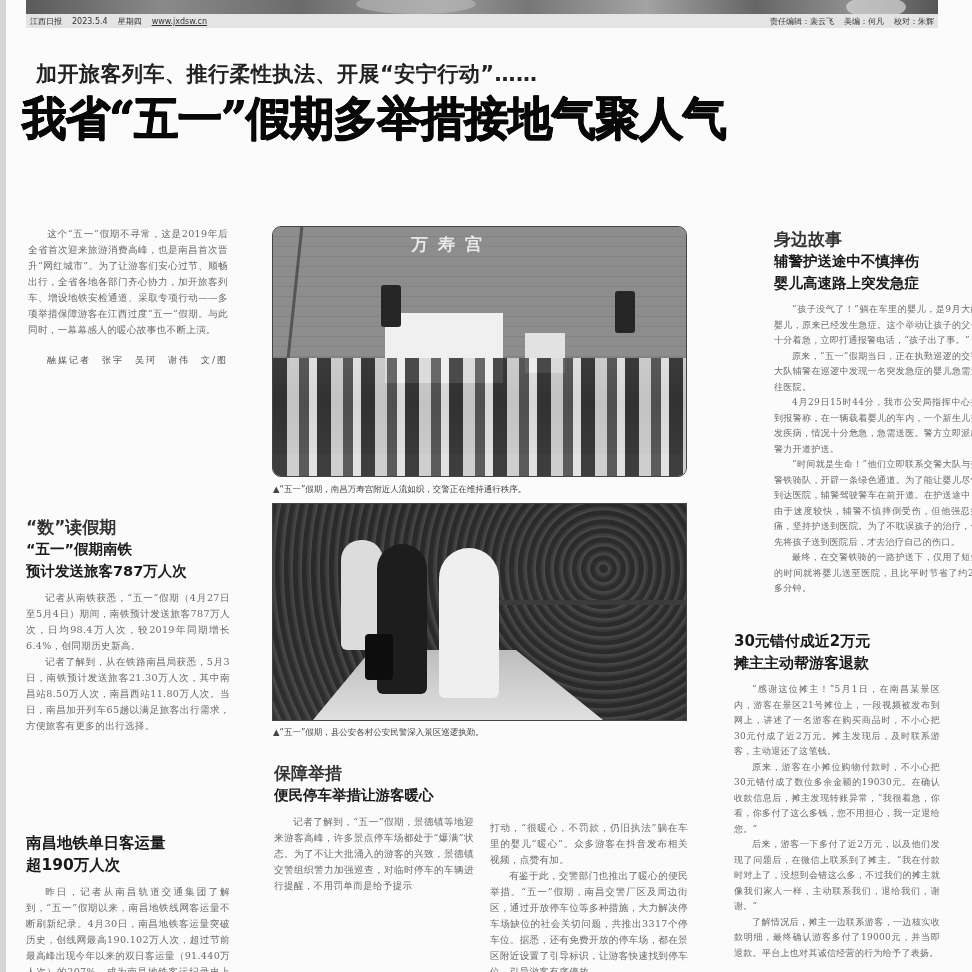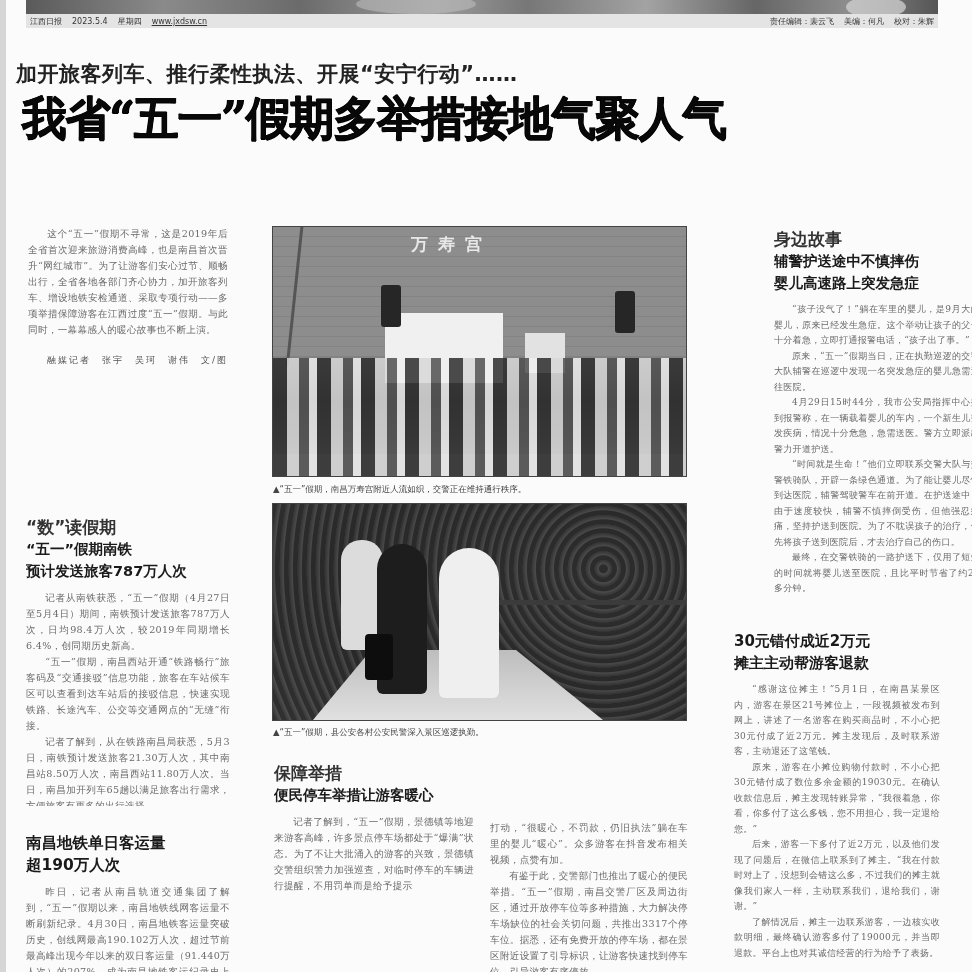--- a/index.html
+++ b/index.html
@@ -12,39 +12,39 @@
   .banner { position: absolute; left: 26px; top: 0; width: 912px; height: 14px;
     background: linear-gradient(90deg,#5a5a5a 0%,#8a8a8a 15%,#6b6b6b 30%,#9c9c9c 45%,#777 55%,#a3a3a3 68%,#666 80%,#8d8d8d 90%,#555 100%); overflow: hidden; }
   .banner-shape1 { position: absolute; left: 330px; top: -6px; width: 120px; height: 20px; background: #bcbcbc; border-radius: 50%; opacity: .6; }
   .banner-shape2 { position: absolute; left: 820px; top: -4px; width: 60px; height: 22px; background: #d8d8d8; border-radius: 50%; opacity: .7; }
   .masthead-strip { position: absolute; left: 26px; top: 14px; width: 912px; height: 14px; background: #e4e4e4;
     display: flex; align-items: center; justify-content: space-between; padding: 0 4px; font-size: 8px; color: #333; }
   .masthead-left, .masthead-right { display: flex; gap: 10px; align-items: center; }
   .masthead-url { text-decoration: underline; }
 
   
-  .kicker { position: absolute; left: 16px; top: 60px; font-size: 21px; font-weight: bold; color: #222; letter-spacing: 0.5px; font-family: "DejaVu Sans", sans-serif; }
+  .kicker { position: absolute; left: 36px; top: 60px; font-size: 21px; font-weight: bold; color: #222; letter-spacing: 0.5px; font-family: "DejaVu Sans", sans-serif; }
   .main-title { position: absolute; left: 22px; top: 88px; font-size: 46px; font-weight: 900; color: #080808; letter-spacing: -1px;
     font-family: "DejaVu Serif", serif; transform: scaleX(0.97); transform-origin: left; text-shadow: 0.6px 0 #000, -0.6px 0 #000, 0 0.6px #000; }
 
   
   .col { position: absolute; }
   .body-text { font-size: 9.6px; line-height: 16px; color: #6a6a6a; text-align: justify; letter-spacing: 0.3px; font-family: "DejaVu Serif", serif; }
   .body-text p { text-indent: 2em; }
   .byline { font-size: 9px; color: #555; text-align: right; margin-top: 16px; letter-spacing: 2px; }
 
   .sec-title { font-size: 17px; font-weight: bold; color: #333; line-height: 22px; font-family: "DejaVu Sans", sans-serif; }
   .sub-title { font-size: 14.5px; font-weight: bold; color: #1a1a1a; line-height: 22px; font-family: "DejaVu Sans", sans-serif; }
 
   
   .photo { position: absolute; border: 1px solid #444; overflow: hidden; }
   .caption { position: absolute; font-size: 8.5px; color: #444; white-space: nowrap; }
 
   .photo1 { left: 272px; top: 226px; width: 415px; height: 251px;
-    background: linear-gradient(180deg,#8f8f8f 0%,#9a9a9a 40%,#7d7d7d 55%,#4a4a4a 70%,#6b6b6b 85%,#9e9e9e 100%); }
+    background: linear-gradient(180deg,#8f8f8f 0%,#9a9a9a 40%,#7d7d7d 55%,#4a4a4a 70%,#6b6b6b 85%,#9e9e9e 100%); border-radius: 9px; }
   .p1-building { position: absolute; left: 0; top: 0; width: 100%; height: 130px; background: repeating-linear-gradient(180deg,#8d8d8d 0,#8d8d8d 9px,#838383 9px,#838383 10px); }
   .p1-sign { position: absolute; left: 138px; top: 6px; font-size: 17px; font-weight: bold; color: #e8e8e8; letter-spacing: 10px; font-family: "DejaVu Serif", serif; }
   .p1-door { position: absolute; left: 112px; top: 86px; width: 118px; height: 70px; background: #f0f0f0; }
   .p1-door2 { position: absolute; left: 252px; top: 106px; width: 40px; height: 40px; background: #e2e2e2; }
   .p1-light1 { position: absolute; left: 108px; top: 58px; width: 20px; height: 42px; background: #262626; border-radius: 3px; }
   .p1-light2 { position: absolute; left: 342px; top: 64px; width: 20px; height: 42px; background: #262626; border-radius: 3px; }
   .p1-tree { position: absolute; left: 20px; top: 0; width: 40px; height: 140px; border-left: 3px solid #555; transform: skewX(-6deg); }
   .p1-crowd { position: absolute; left: 0; bottom: 0; width: 100%; height: 118px;
     background: repeating-linear-gradient(90deg,#2d2d2d 0,#2d2d2d 14px,#d8d8d8 14px,#d8d8d8 26px,#505050 26px,#505050 36px,#efefef 36px,#efefef 44px); opacity: .85; }
   .p1-road { position: absolute; left: 0; bottom: 0; width: 100%; height: 22px; background: #9a9a9a; }
@@ -91,21 +91,20 @@
     </div>
   <div class="byline" data-name="byline">融媒记者　张宇　吴珂　谢伟　文/图</div>
 </div>
 
 <div class="col" style="left:26px; top:516px; width:204px;" data-name="railway-section">
   <div class="sec-title" data-name="railway-section-label">“数”读假期</div>
   <div class="sub-title" data-name="railway-title-line1">“五一”假期南铁</div>
   <div class="sub-title" data-name="railway-title-line2">预计发送旅客787万人次</div>
   <div class="body-text" style="margin-top:8px;" data-name="railway-body">
     <p>记者从南铁获悉，“五一”假期（4月27日至5月4日）期间，南铁预计发送旅客787万人次，日均98.4万人次，较2019年同期增长6.4%，创同期历史新高。</p>
-    <p>“五一”假期，南昌西站开通“铁路畅行”旅客码及“交通接驳”信息功能，旅客在车站候车区可以查看到达车站后的接驳信息，快速实现铁路、长途汽车、公交等交通网点的“无缝”衔接。</p>
     <p>记者了解到，从在铁路南昌局获悉，5月3日，南铁预计发送旅客21.30万人次，其中南昌站8.50万人次，南昌西站11.80万人次。当日，南昌加开列车65趟以满足旅客出行需求，方便旅客有更多的出行选择。</p>
   </div>
 </div>
 
 <div class="col" style="left:26px; top:832px; width:204px;" data-name="metro-section">
   <div class="sub-title" style="font-size:15.5px;" data-name="metro-title-line1">南昌地铁单日客运量</div>
   <div class="sub-title" style="font-size:15.5px;" data-name="metro-title-line2">超190万人次</div>
   <div class="body-text" style="margin-top:8px;" data-name="metro-body">
     <p>昨日，记者从南昌轨道交通集团了解到，“五一”假期以来，南昌地铁线网客运量不断刷新纪录。4月30日，南昌地铁客运量突破历史，创线网最高190.102万人次，超过节前最高峰出现今年以来的双日客运量（91.440万人次）的207%，成为南昌地铁客运纪录史上一</p>
   </div>

